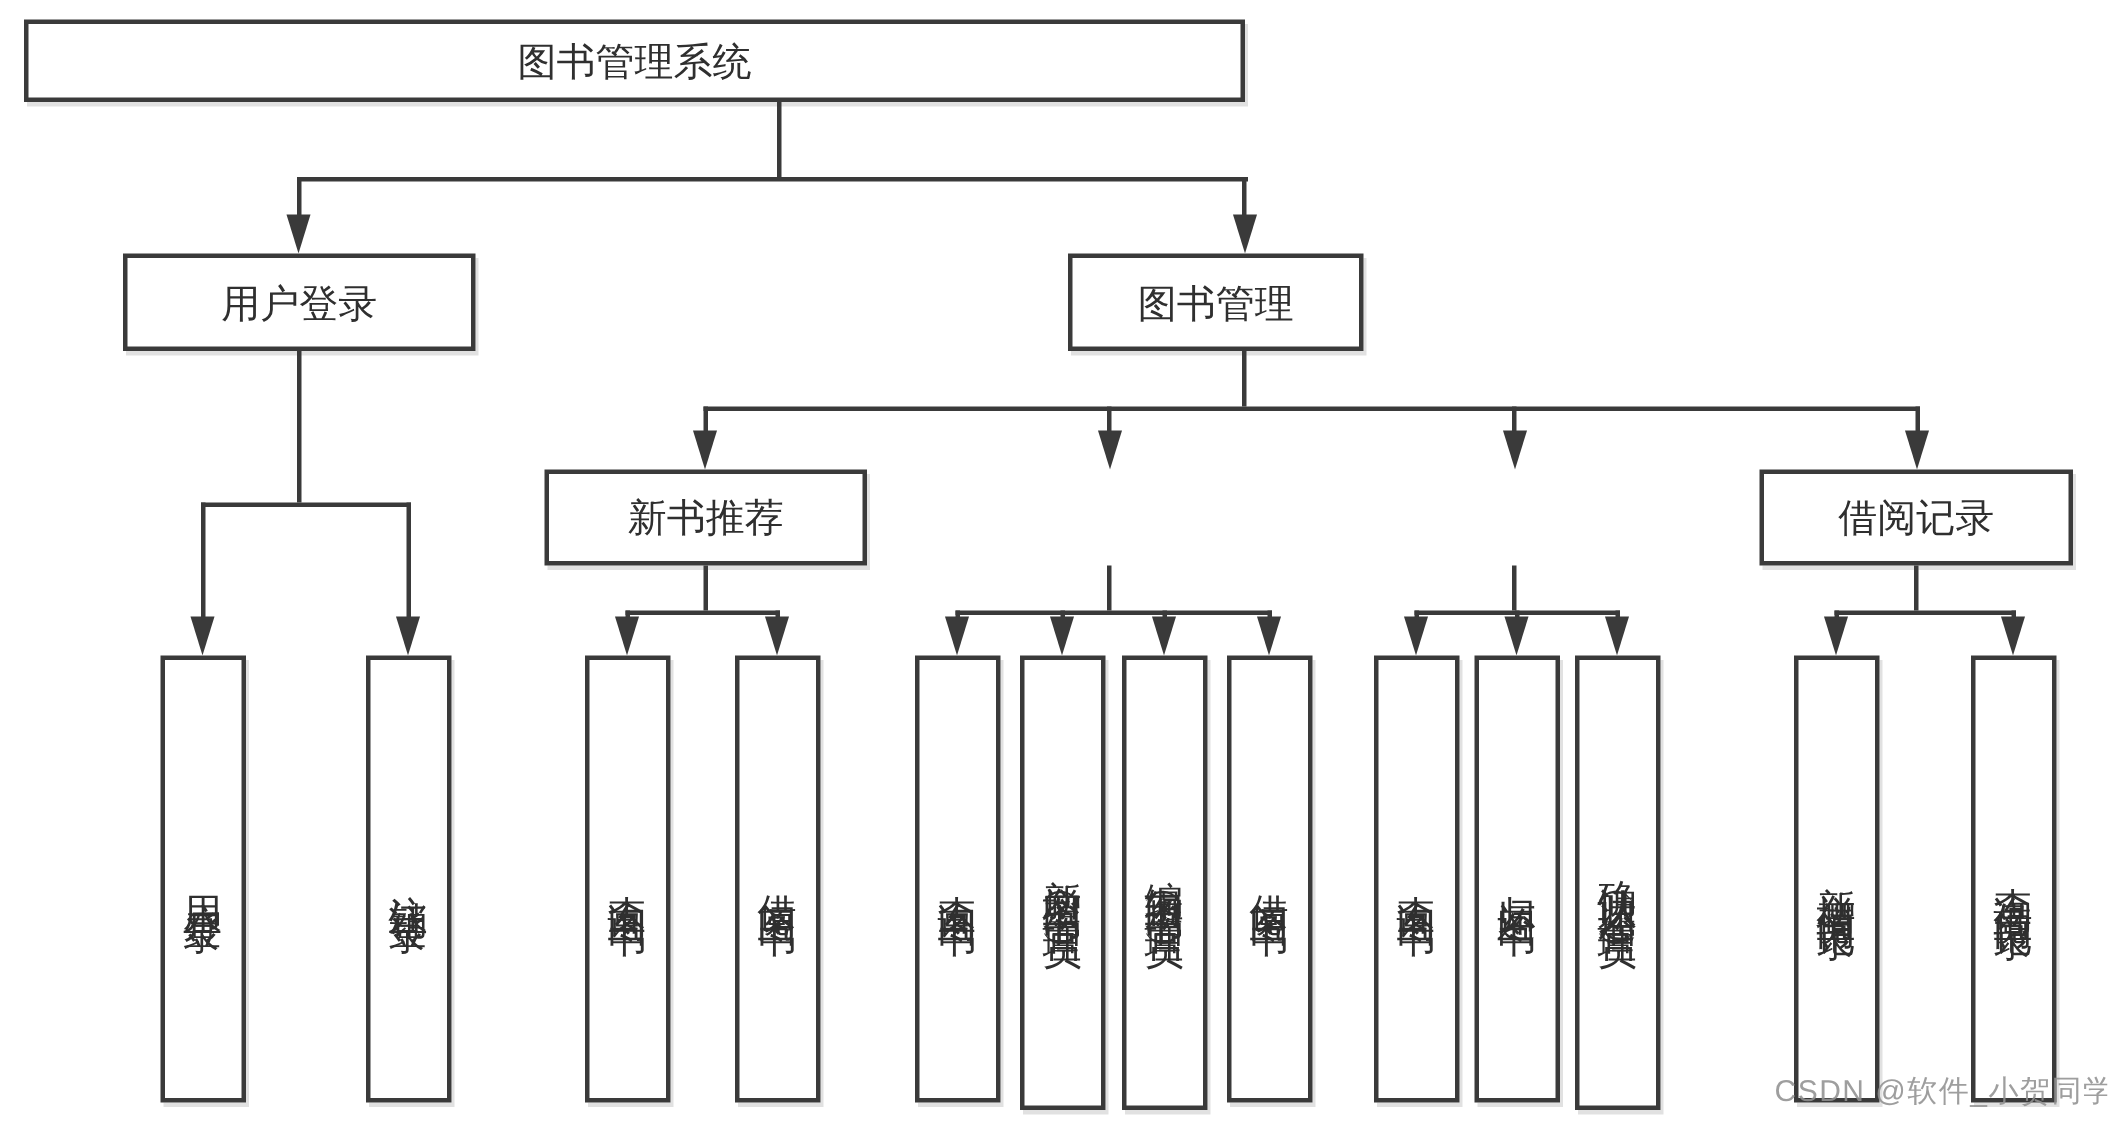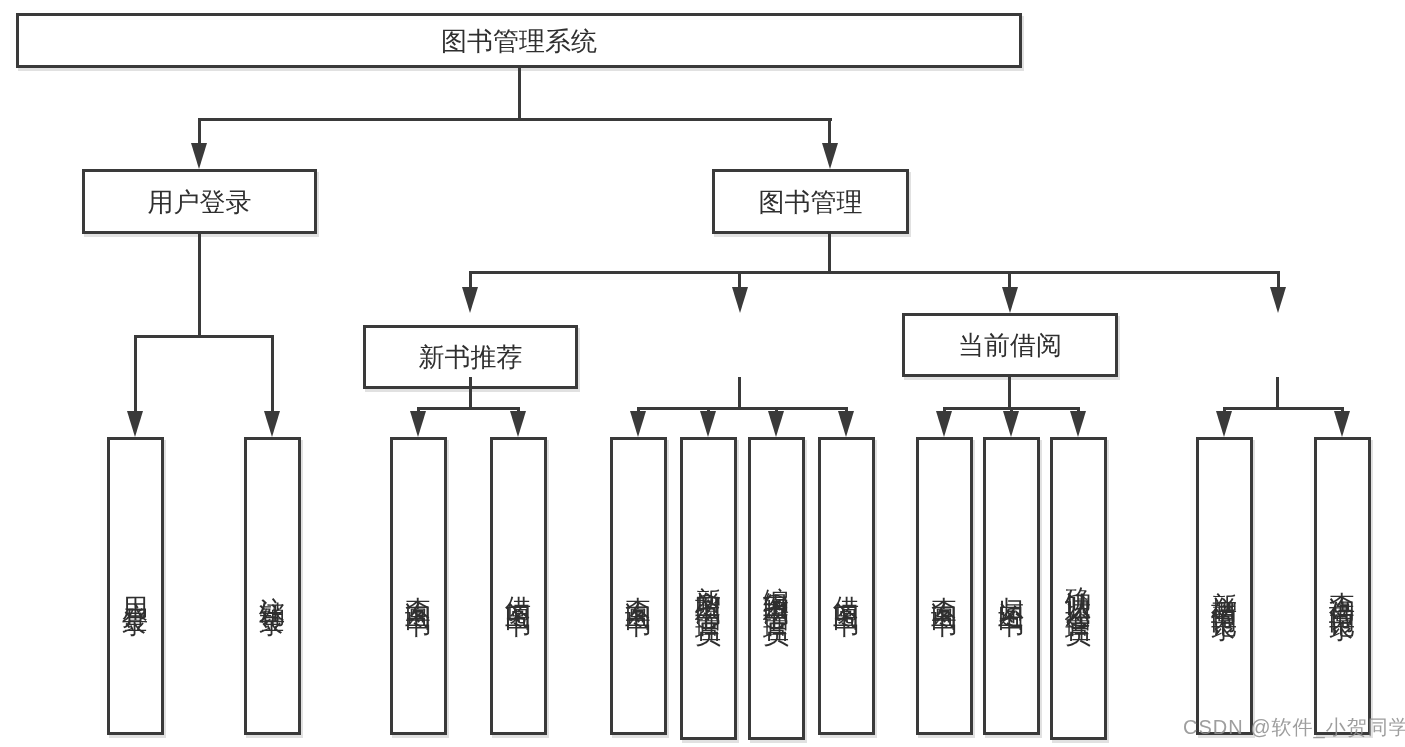--- a/index.html
+++ b/index.html
@@ -27,21 +27,21 @@
   .watermark{
     position:absolute;left:1183px;top:714px;font-size:20px;letter-spacing:1px;
     color:rgba(145,145,145,0.88);white-space:nowrap;
   }
 </style>
 </head>
 <body>
 
 <div class="stage">
 
-  <div class="box" style="left:16px;top:13px;width:1006px;height:55px;">
+  <div class="box" style="left:16px;top:13px;width:814px;height:55px;">
     <span>图书管理系统</span>
   </div>
 
   <div class="vline" style="left:518px;top:68px;height:52px;"></div>
   <div class="hline" style="left:198px;top:118px;width:634px;"></div>
   <div class="vline" style="left:198px;top:118px;height:30px;"></div>
   <div class="arrow" style="left:191px;top:143px;"></div>
   <div class="vline" style="left:828px;top:118px;height:30px;"></div>
   <div class="arrow" style="left:822px;top:143px;"></div>
 
@@ -63,25 +63,25 @@
   <div class="hline" style="left:469px;top:271px;width:811px;"></div>
   <div class="vline" style="left:469px;top:271px;height:20px;"></div>
   <div class="arrow" style="left:462px;top:287px;"></div>
   <div class="vline" style="left:738px;top:271px;height:20px;"></div>
   <div class="arrow" style="left:732px;top:287px;"></div>
   <div class="vline" style="left:1008px;top:271px;height:20px;"></div>
   <div class="arrow" style="left:1002px;top:287px;"></div>
   <div class="vline" style="left:1277px;top:271px;height:20px;"></div>
   <div class="arrow" style="left:1270px;top:287px;"></div>
 
-  <div class="box" style="left:363px;top:313px;width:215px;height:64px;margin-top:12px;">
+  <div class="box" style="left:363px;top:313px;width:215px;height:64px;">
     <span>新书推荐</span>
   </div>
-  <div class="box" style="left:902px;top:313px;width:216px;height:64px;">
-    <span>当前借阅</span>
+  <div class="box" style="left:1173px;top:313px;width:209px;height:64px;">
+    <span>借阅记录</span>
   </div>
 
   <div class="vline" style="left:469px;top:377px;height:30px;"></div>
   <div class="hline" style="left:417px;top:407px;width:103px;"></div>
   <div class="vline" style="left:417px;top:407px;height:9px;"></div>
   <div class="arrow" style="left:410px;top:411px;"></div>
   <div class="vline" style="left:517px;top:407px;height:9px;"></div>
   <div class="arrow" style="left:510px;top:411px;"></div>
 
   <div class="vline" style="left:738px;top:377px;height:30px;"></div>

